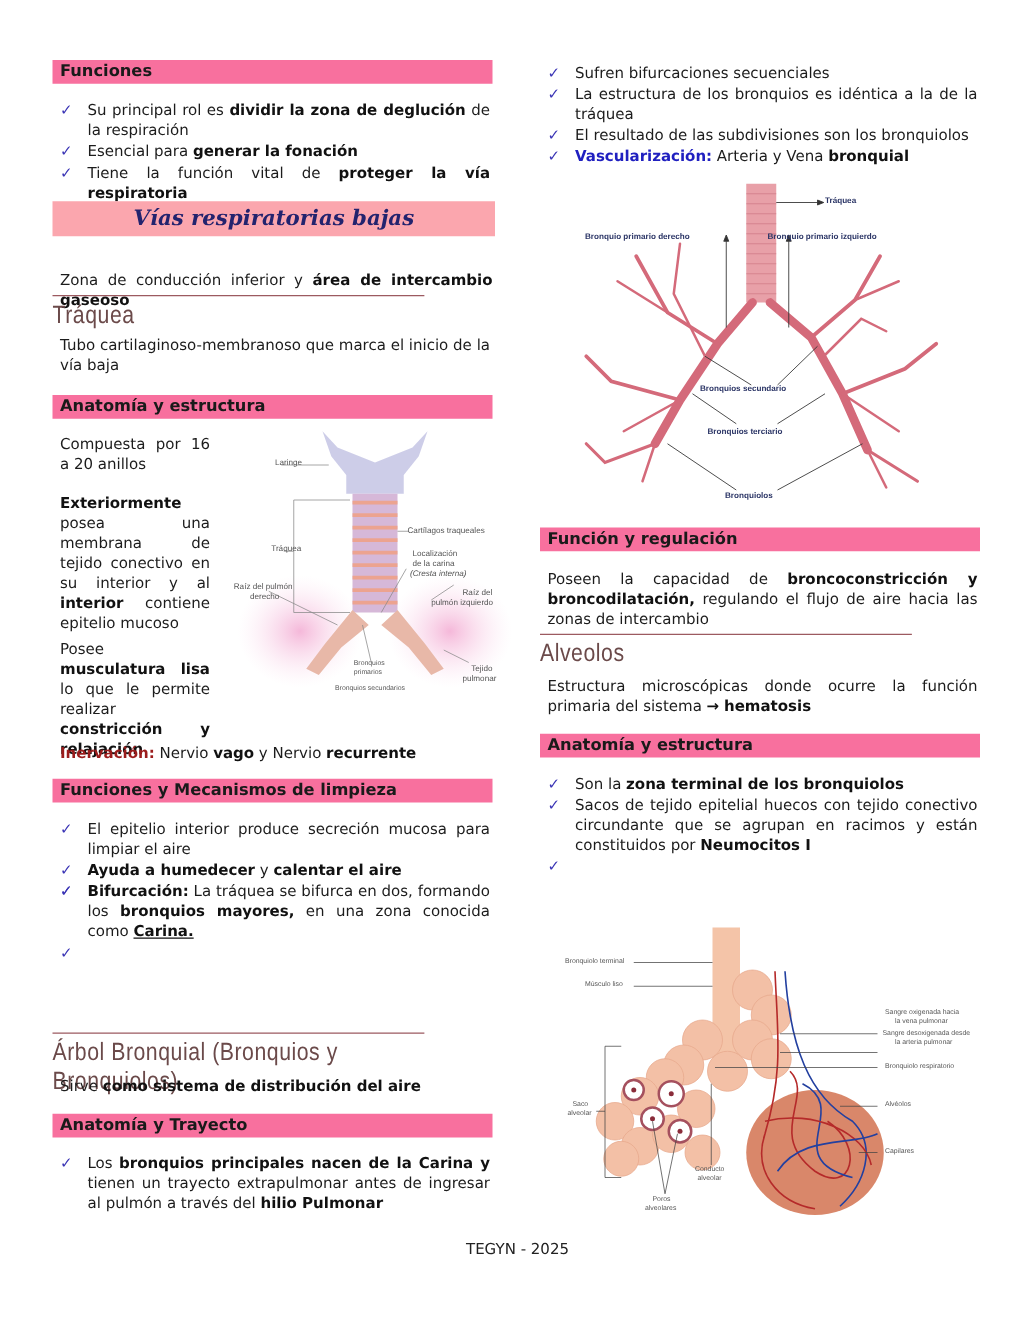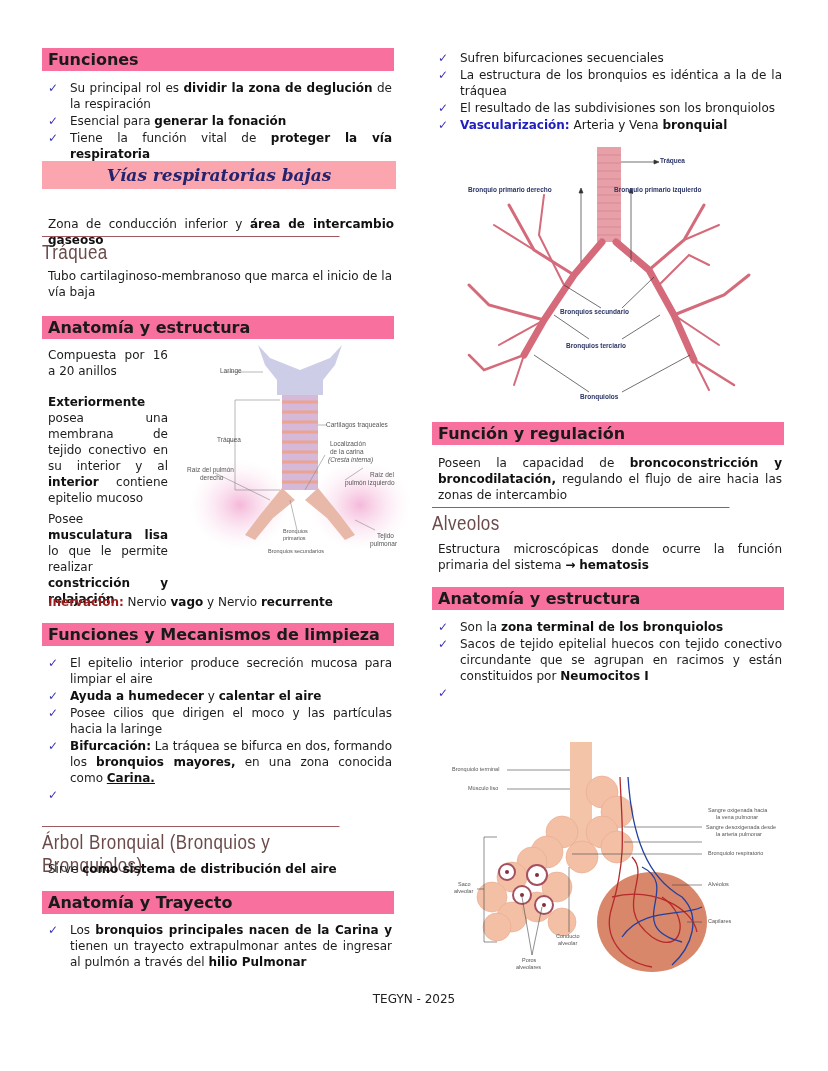--- a/index.html
+++ b/index.html
@@ -1,21 +1,21 @@
 <!DOCTYPE html>
 <html><head>
 <meta charset="utf-8">
 <style>
   html, body { margin:0; padding:0; background:#ffffff; }
   body { width:828px; height:1071px; position:relative; overflow:hidden;
          font-family:"DejaVu Sans", sans-serif; color:#1c1c1c; font-size:12px; }
   .col { position:absolute; top:0; }
   .left { left:42px; width:352px; }
   .right { left:432px; width:350px; }
-  .bar { background:#f8709e; font-weight:bold; font-size:16px; padding:2px 6px; color:#1a1a1a; }
+  .bar { background:#f8709e; font-weight:bold; font-size:13px; padding:2px 6px; color:#1a1a1a; }
   .big-bar { background:#fba6ae; text-align:center; font-family:"DejaVu Serif", serif; font-weight:bold;
              font-style:italic; font-size:17px; color:#23236e; padding:4px 0; }
   ul.checks { list-style:none; margin:0; padding:0; }
   ul.checks li { position:relative; padding-left:28px; line-height:16px; text-align:justify; margin-bottom:1px; }
   ul.checks li .chk { position:absolute; left:6px; top:0; color:#3a34b5; font-size:12px; }
   .p { line-height:16px; text-align:justify; }
   b { font-weight:bold; color:#111; }
   .section-title { border-top:1.5px solid #9c5a60; padding-top:4px; font-family:"Liberation Sans Narrow","Liberation Sans", sans-serif;
                    font-size:20px; color:#6b4a4a; letter-spacing:0.5px; font-weight:normal; transform:scaleX(0.85); transform-origin:left; }
   .maroon { color:#9b1c1c; font-weight:bold; }
@@ -117,21 +117,21 @@
 
   <div class="abs p" style="top:594px;left:6px;width:346px;">
     <span class="maroon">Inervación:</span><span> Nervio </span><b>vago</b><span> y Nervio </span><b>recurrente</b>
   </div>
 
   <div class="abs bar" style="top:623px;left:0;width:340px;">Funciones y Mecanismos de limpieza</div>
 
   <ul class="checks abs" style="top:655px;left:0;width:350px;">
     <li><span class="chk">✓</span><span>El epitelio interior produce secreción mucosa para limpiar el aire</span></li>
     <li><span class="chk">✓</span><b>Ayuda a humedecer</b><span> y </span><b>calentar el aire</b></li>
-    <li><span class="chk">✓</span><span>Posee cilios que dirigen el moco y las partículas hacia la laringe</span></li>
+    <li><span class="chk">✓</span></li>
     <li><span class="chk">✓</span><b>Bifurcación:</b><span> La tráquea se bifurca en dos, formando los </span><b>bronquios mayores,</b><span> en una zona conocida como </span><b><u>Carina.</u></b></li>
     <li><span class="chk">✓</span></li>
   </ul>
 
   <div class="abs section-title" style="top:826px;left:0;width:350px;">Árbol Bronquial (Bronquios y Bronquiolos)</div>
   <div class="abs p" style="top:861px;left:6px;width:344px;">
     <span>Sirve </span><b>como sistema de distribución del aire</b>
   </div>
 
   <div class="abs bar" style="top:891px;left:0;width:340px;">Anatomía y Trayecto</div>

